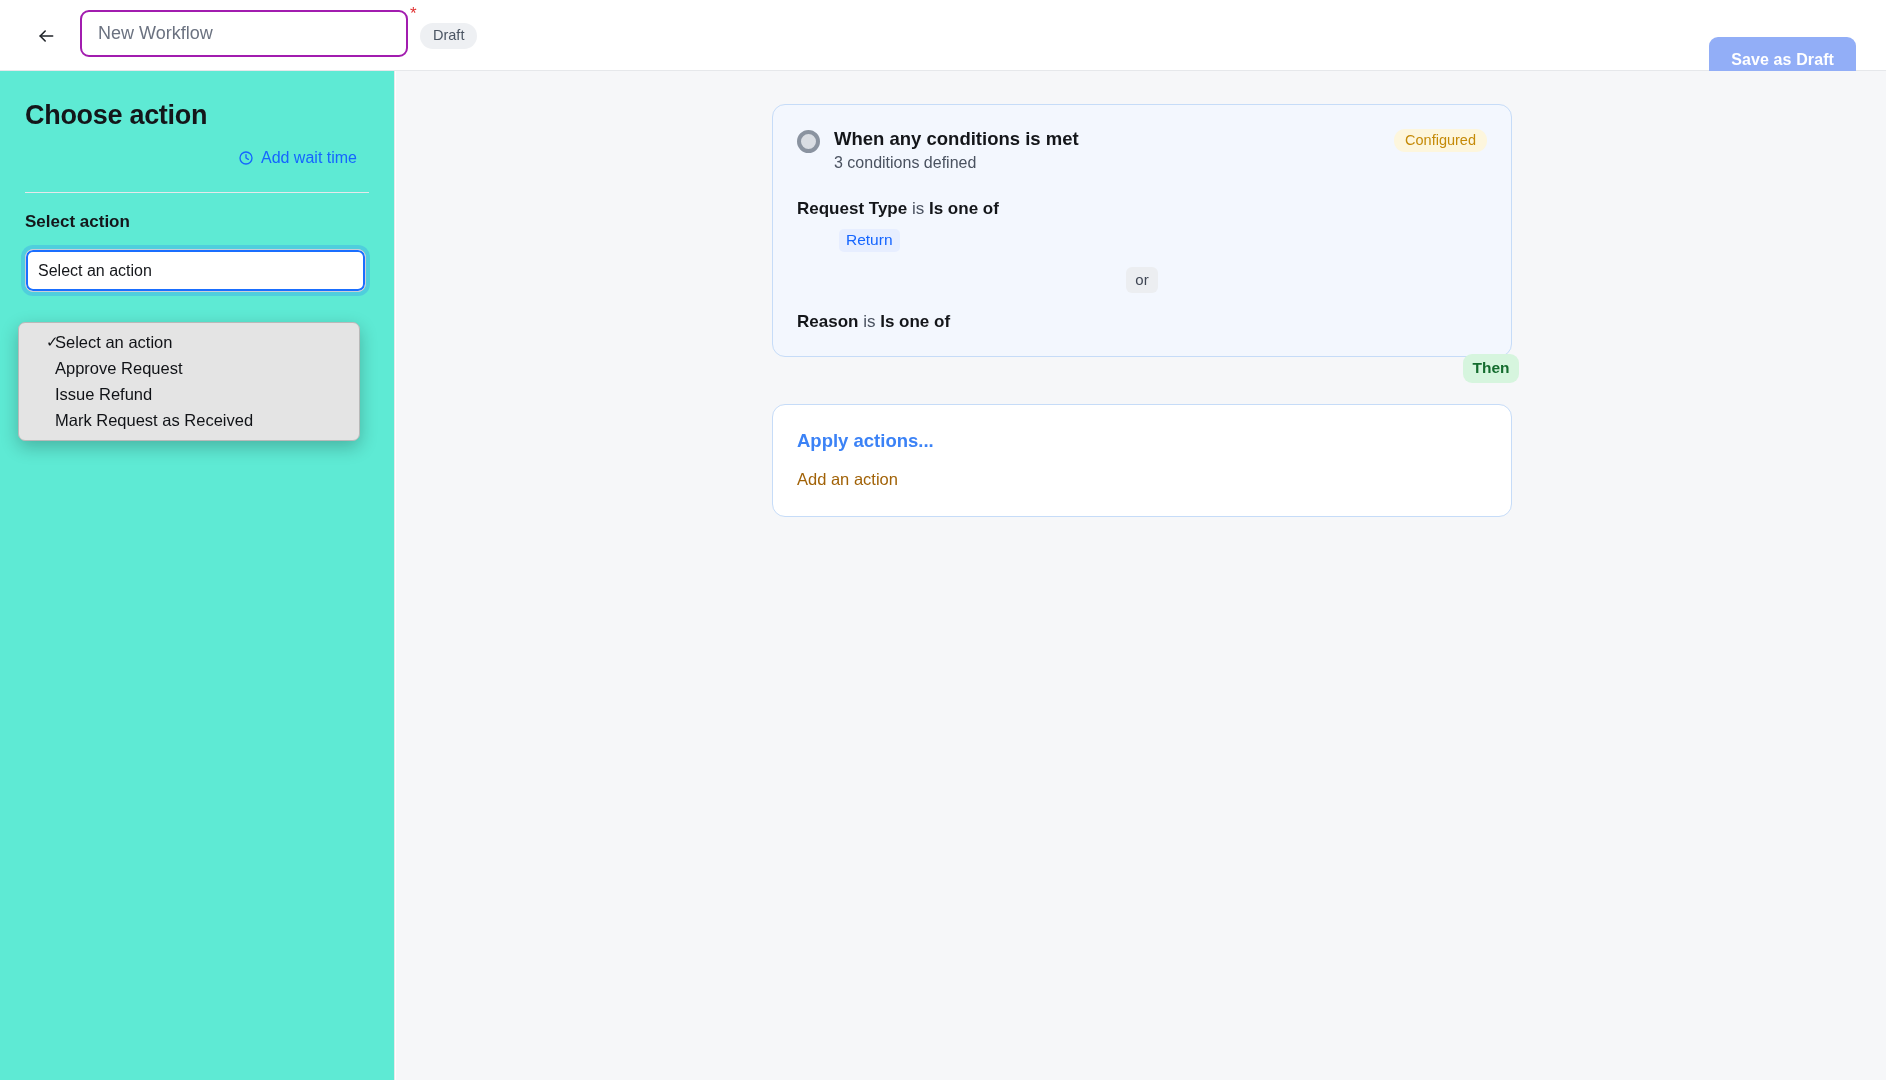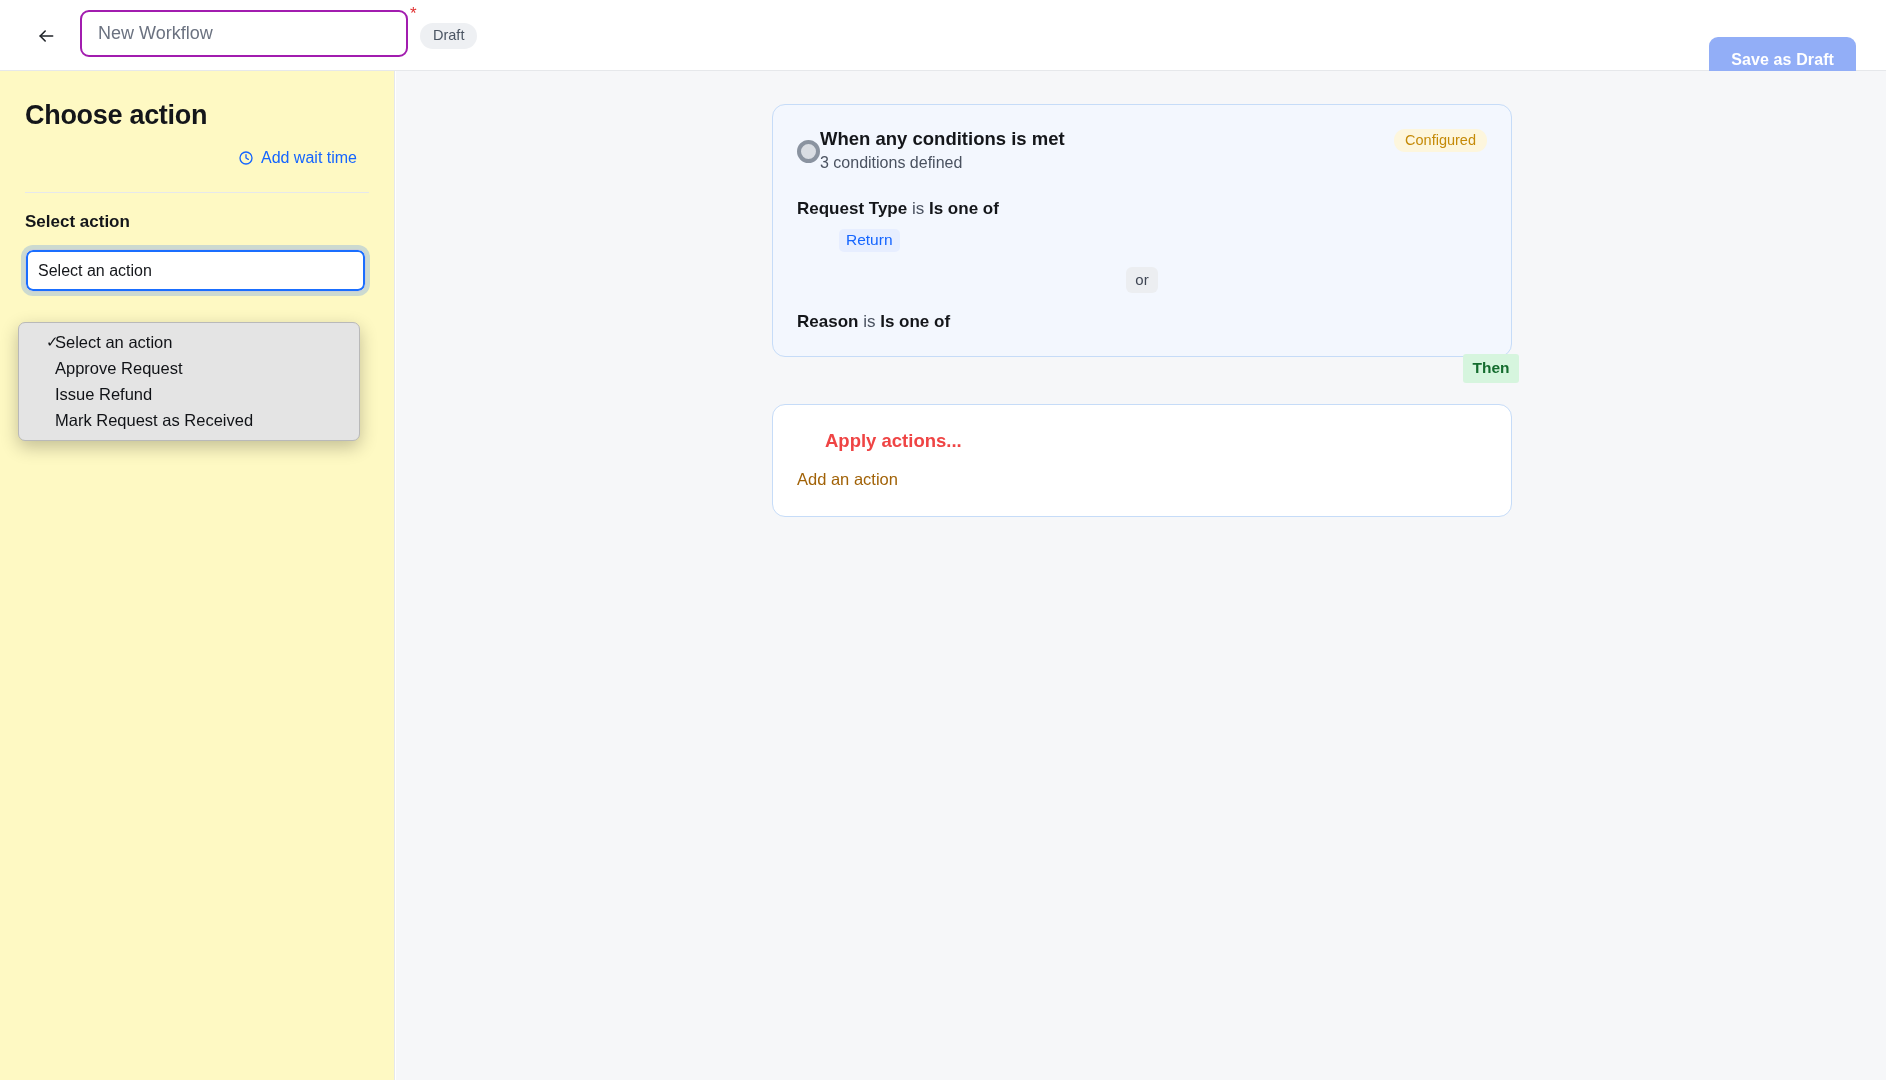--- a/index.html
+++ b/index.html
@@ -64,21 +64,21 @@
     font-family: "Liberation Sans", sans-serif;
     cursor: pointer;
     letter-spacing: .1px;
     margin-top: 24px;
   }
 
   
   .left-panel {
     position: absolute; left: 0; top: 71px;
     width: 395px; height: 1009px;
-    background: #fef9c3;
+    background: #5eead4;
     border-right: 1px solid #e6e8eb;
   }
   .panel-title {
     position: absolute; left: 25px; top: 29px;
     font-size: 27px; font-weight: bold; color: #14161a;
     letter-spacing: -.3px;
   }
   .add-wait-time {
     position: absolute; right: 31px; top: 77px;
     display: flex; align-items: center; gap: 7px;
@@ -145,21 +145,21 @@
   }
 
   .cond-card {
     position: absolute; left: 376px; top: 33px;
     width: 740px;
     background: #f3f7fe;
     border: 1px solid #c6dcf8;
     border-radius: 13px;
     padding: 22px 24px 24px 24px;
   }
-  .cond-head { display: flex; align-items: center; position: relative; }
+  .cond-head { display: flex; align-items: flex-start; gap: 14px; position: relative; }
   .radio-donut {
     width: 23px; height: 23px; border-radius: 50%;
     background: #d9dde3;
     border: 4px solid #8a93a0;
     margin-top: 3px; flex: none;
   }
   .cond-title { font-size: 18.5px; font-weight: bold; color: #14161a; line-height: 1.25; }
   .cond-sub { font-size: 16px; color: #4a5260; margin-top: 4px; }
   .configured-badge {
     position: absolute; right: 0; top: 2px;
@@ -195,34 +195,34 @@
   }
   .cond-row.second { margin-top: 19px; }
 
   .then-chip {
     position: absolute; left: 0; right: 0; top: 283px;
     margin: 0 auto;
     width: 56px; text-align: center;
     background: #d6f5de;
     color: #146c2e;
     font-size: 15.5px; font-weight: bold;
-    border-radius: 3px;
+    border-radius: 9px;
     padding: 5px 0 6px 0;
     transform: translateX(350px);
   }
 
   .action-card {
     position: absolute; left: 376px; top: 333px;
     width: 740px;
     background: #ffffff;
     border: 1px solid #c6dcf8;
     border-radius: 13px;
     padding: 25px 24px 27px 24px;
   }
-  .action-title { font-size: 18.5px; font-weight: bold; color: #ef4444; margin-left: 28px; }
+  .action-title { font-size: 18.5px; font-weight: bold; color: #3b82f6; }
   .action-sub { font-size: 16.5px; color: #a16207; margin-top: 18px; }
 </style>
 </head>
 <body>
 
 <div class="topbar">
   <button class="back-btn">
     <svg width="22" height="22" viewBox="0 0 24 24" fill="none" stroke="currentColor" stroke-width="1.9" stroke-linecap="round" stroke-linejoin="round">
       <line x1="20" y1="12" x2="5" y2="12"></line>
       <polyline points="11,18 5,12 11,6"></polyline>

